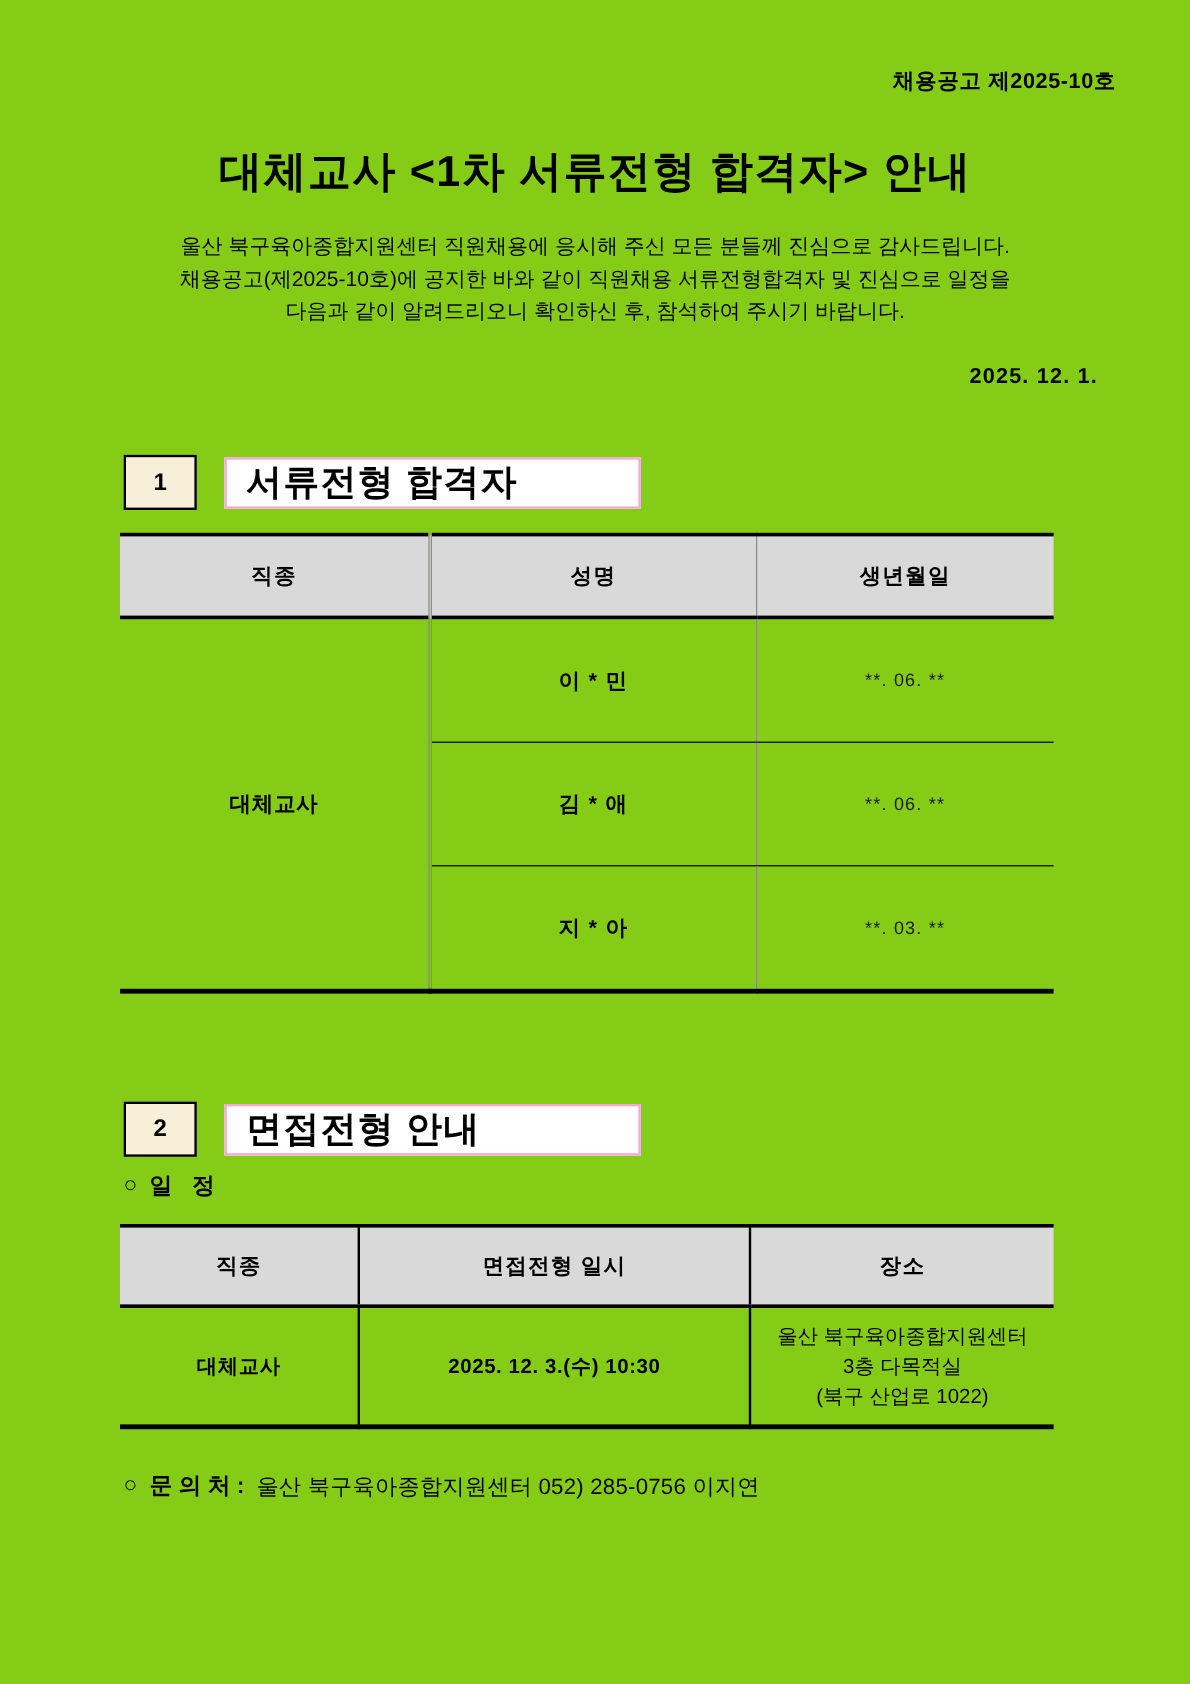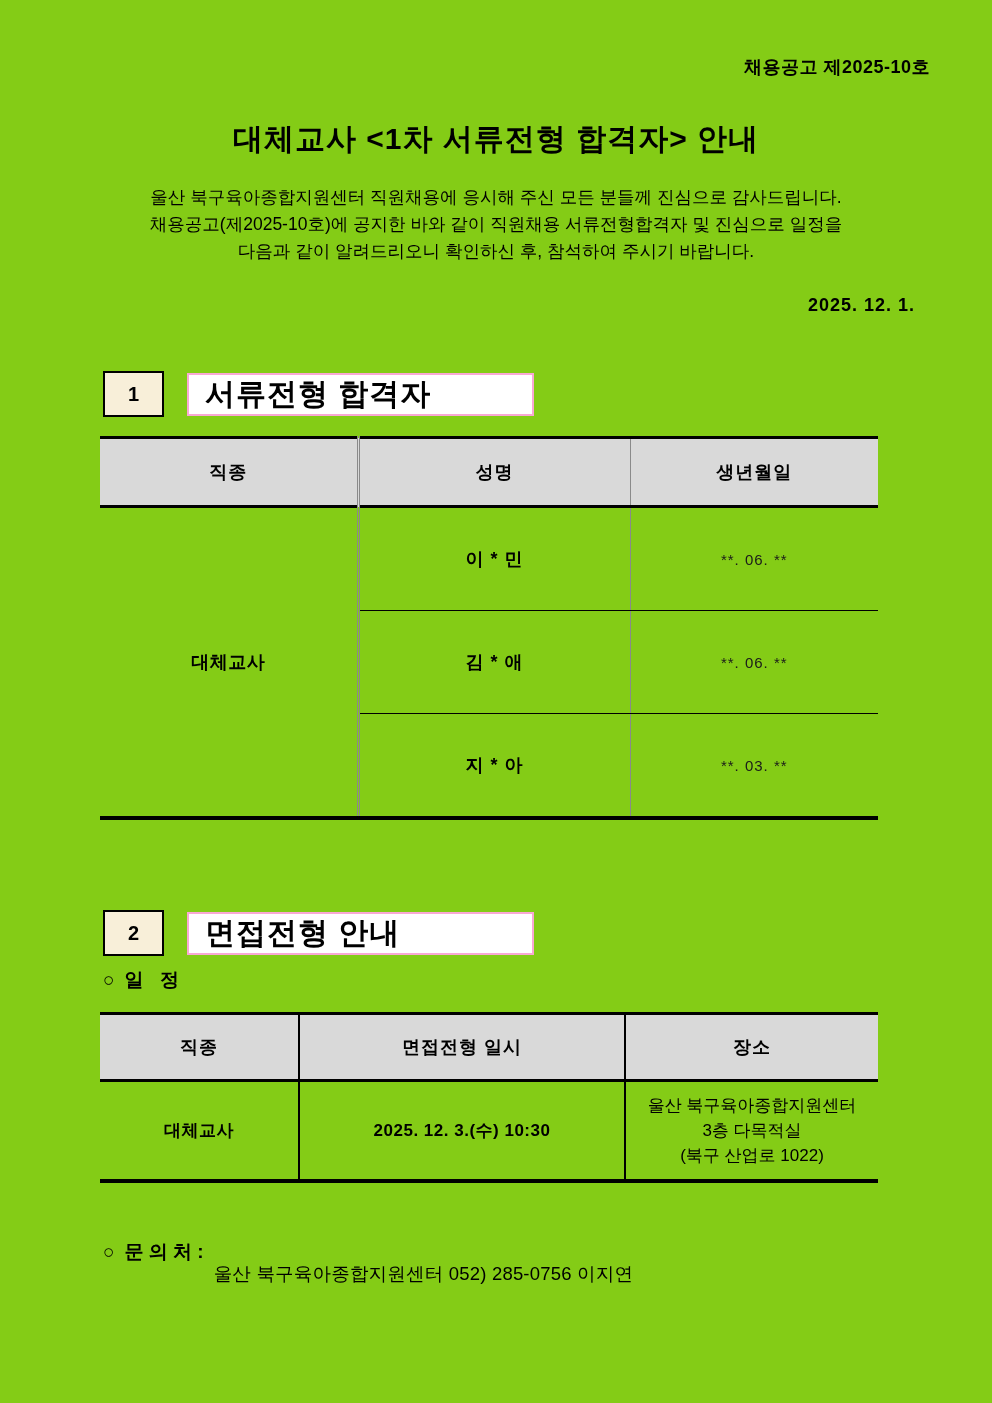--- a/index.html
+++ b/index.html
@@ -20,21 +20,21 @@
     padding-top: 55px;
     padding-right: 62px;
     text-align: right;
     font-size: 18px;
     font-weight: bold;
     letter-spacing: 0.5px;
   }
   .title {
     margin: 40px 0 0 0;
     text-align: center;
-    font-size: 30px;
+    font-size: 36px;
     font-weight: bold;
     letter-spacing: 1px;
   }
   .intro {
     margin-top: 24px;
     text-align: center;
     font-size: 17.5px;
     line-height: 27px;
   }
   .date-block {
@@ -130,21 +130,21 @@
   td.place { font-size: 17px; line-height: 25px; }
 
   .footer-contact {
     margin: 34px 0 0 103px;
     font-size: 19px;
     display: flex;
     align-items: center;
     gap: 10px;
   }
   .contact-label { font-weight: bold; white-space: pre; }
-  .contact-value { font-size: 18.5px; letter-spacing: 0.2px; margin-top: 44px; }
+  .contact-value { font-size: 18.5px; letter-spacing: 0.2px; }
 </style>
 </head>
 <body>
 
 <div class="page">
 
   <div class="ref-no">채용공고 제2025-10호</div>
 
   <h1 class="title">대체교사 &lt;1차 서류전형 합격자&gt; 안내</h1>
 

